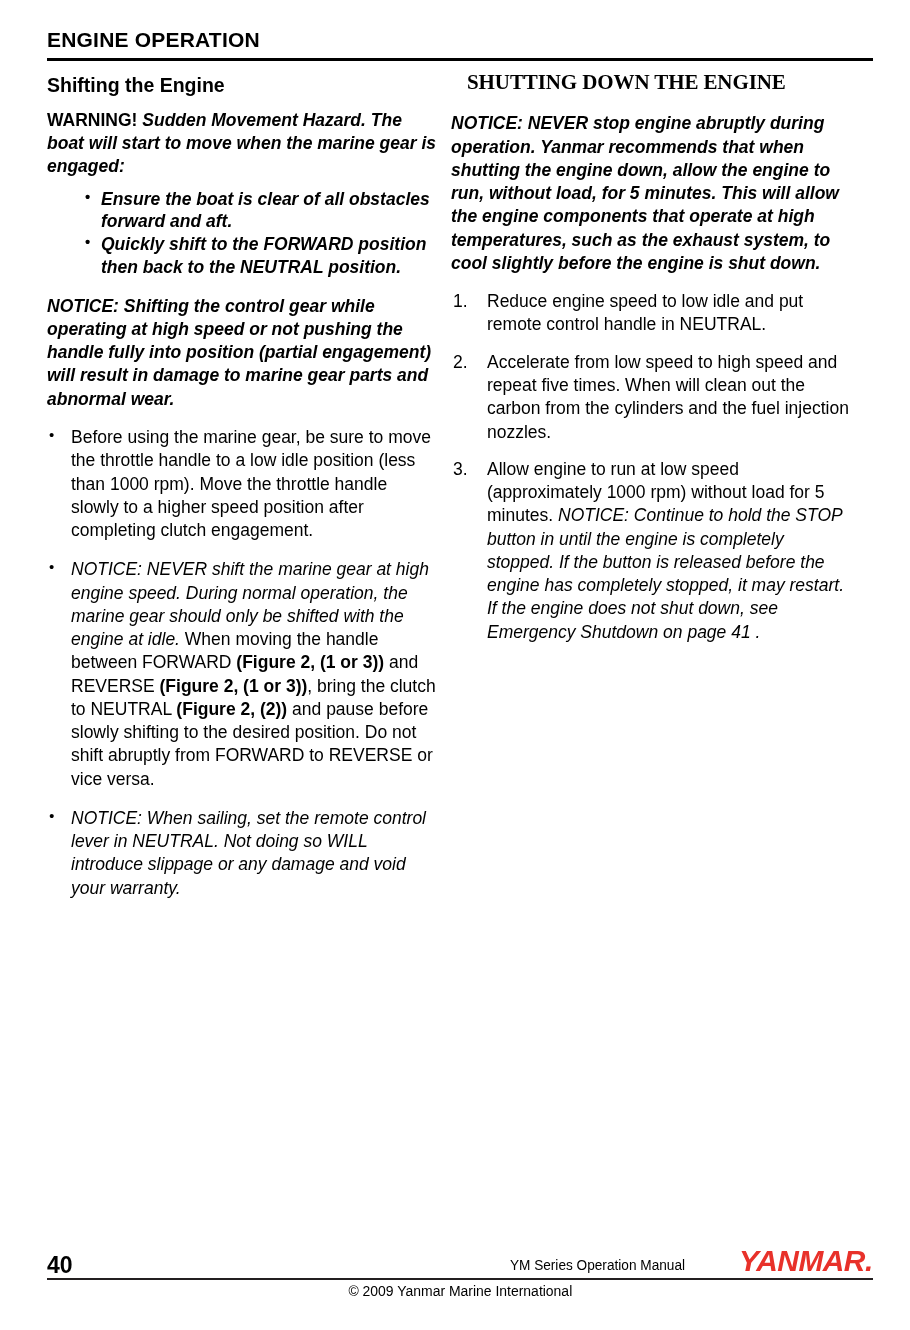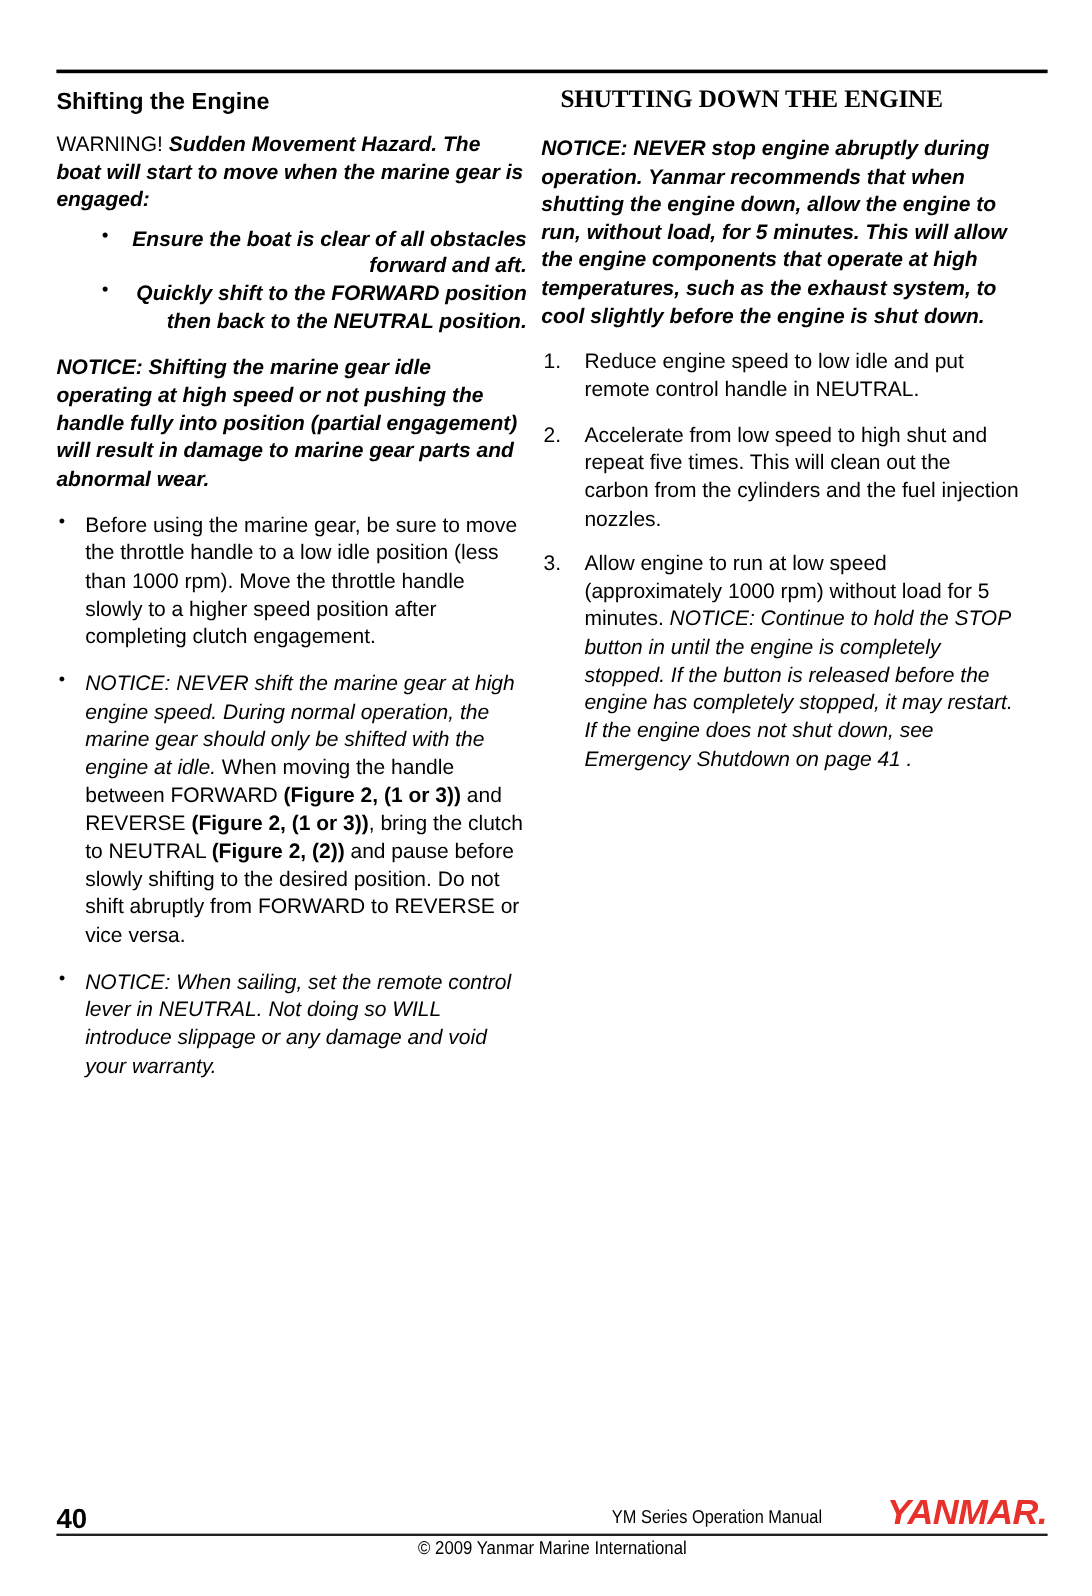--- a/index.html
+++ b/index.html
@@ -81,40 +81,39 @@
   p.body {
     font-size: 17.5px;
     line-height: 1.33;
     margin: 0 0 15px 0;
   }
   p.notice {
     font-style: italic;
     font-weight: bold;
   }
   .warn-lead {
-    font-weight: normal;
+    font-weight: bold;
     font-style: normal;
     margin-top: 32px;
   }
   .warn-body {
     font-weight: bold;
     font-style: italic;
   }
   p.warning {
     font-size: 17.5px;
     line-height: 1.3;
     margin: 0 0 10px 0;
   }
 
   
   ul.warn-list {
     list-style: none;
     margin: 0 0 16px 0;
     padding: 0 0 0 38px;
-    text-align: right;
   }
   ul.warn-list > li {
     position: relative;
     font-size: 17.5px;
     font-weight: bold;
     font-style: italic;
     line-height: 1.3;
     padding-left: 16px;
     margin-bottom: 0px;
   }
@@ -243,54 +242,57 @@
     display: inline-block;
     transform: scaleX(0.9);
     transform-origin: center;
   }
 </style>
 </head>
 <body>
 
 <div class="page">
 
+  <div class="running-header">
+    <div class="running-header-title">ENGINE OPERATION</div>
+  </div>
   <div class="header-rule"></div>
 
   <div class="columns">
 
     <div class="col col-left">
 
       <h2 class="section-heading">Shifting the Engine</h2>
 
       <p class="warning"><span class="warn-lead">WARNING!</span><span class="warn-body"> Sudden Movement Hazard. The boat will start to move when the marine gear is engaged:</span></p>
 
       <ul class="warn-list">
         <li>Ensure the boat is clear of all obstacles forward and aft.</li>
         <li>Quickly shift to the FORWARD position then back to the NEUTRAL position.</li>
       </ul>
 
-      <p class="body notice">NOTICE: Shifting the marine gear idle operating at high speed or not pushing the handle fully into position (partial engagement) will result in damage to marine gear parts and abnormal wear.</p>
+      <p class="body notice">NOTICE: Shifting the control gear while operating at high speed or not pushing the handle fully into position (partial engagement) will result in damage to marine gear parts and abnormal wear.</p>
 
       <ul class="bullets">
         <li>Before using the marine gear, be sure to move the throttle handle to a low idle position (less than 1000 rpm). Move the throttle handle slowly to a higher speed position after completing clutch engagement.</li>
         <li><span class="it">NOTICE: NEVER shift the marine gear at high engine speed. During normal operation, the marine gear should only be shifted with the engine at idle.</span><span class="rm">  When moving the handle between FORWARD </span><span class="bd">(Figure 2, (1 or 3))</span><span class="rm"> and REVERSE </span><span class="bd">(Figure 2, (1 or 3))</span><span class="rm">, bring the clutch to NEUTRAL </span><span class="bd">(Figure 2, (2))</span><span class="rm"> and pause before slowly shifting to the desired position. Do not shift abruptly from FORWARD to REVERSE or vice versa.</span></li>
         <li class="italic-item">NOTICE: When sailing, set the remote control lever in NEUTRAL. Not doing so WILL introduce slippage or any damage and void your warranty.</li>
       </ul>
 
     </div>
 
     <div class="col col-right">
 
       <h1 class="major-heading">SHUTTING DOWN THE ENGINE</h1>
 
       <p class="body notice">NOTICE: NEVER stop engine abruptly during operation. Yanmar recommends that when shutting the engine down, allow the engine to run, without load, for 5 minutes. This will allow the engine components that operate at high temperatures, such as the exhaust system, to cool slightly before the engine is shut down.</p>
 
       <ol class="numbered">
         <li>Reduce engine speed to low idle and put remote control handle in NEUTRAL.</li>
-        <li>Accelerate from low speed to high shut and repeat five times. This will clean out the carbon from the cylinders and the fuel injection nozzles.</li>
+        <li>Accelerate from low speed to high speed and repeat five times. When will clean out the carbon from the cylinders and the fuel injection nozzles.</li>
         <li><span class="rm">Allow engine to run at low speed (approximately 1000 rpm) without load for 5 minutes. </span><span class="it">NOTICE: Continue to hold the STOP button in until the engine is completely stopped. If the button is released before the engine has completely stopped, it may restart. If the engine does not shut down, see Emergency Shutdown on page 41 .</span></li>
       </ol>
 
     </div>
 
   </div>
 
   <div class="footer">
     <div class="footer-row">
       <div class="footer-page-num">40</div>

